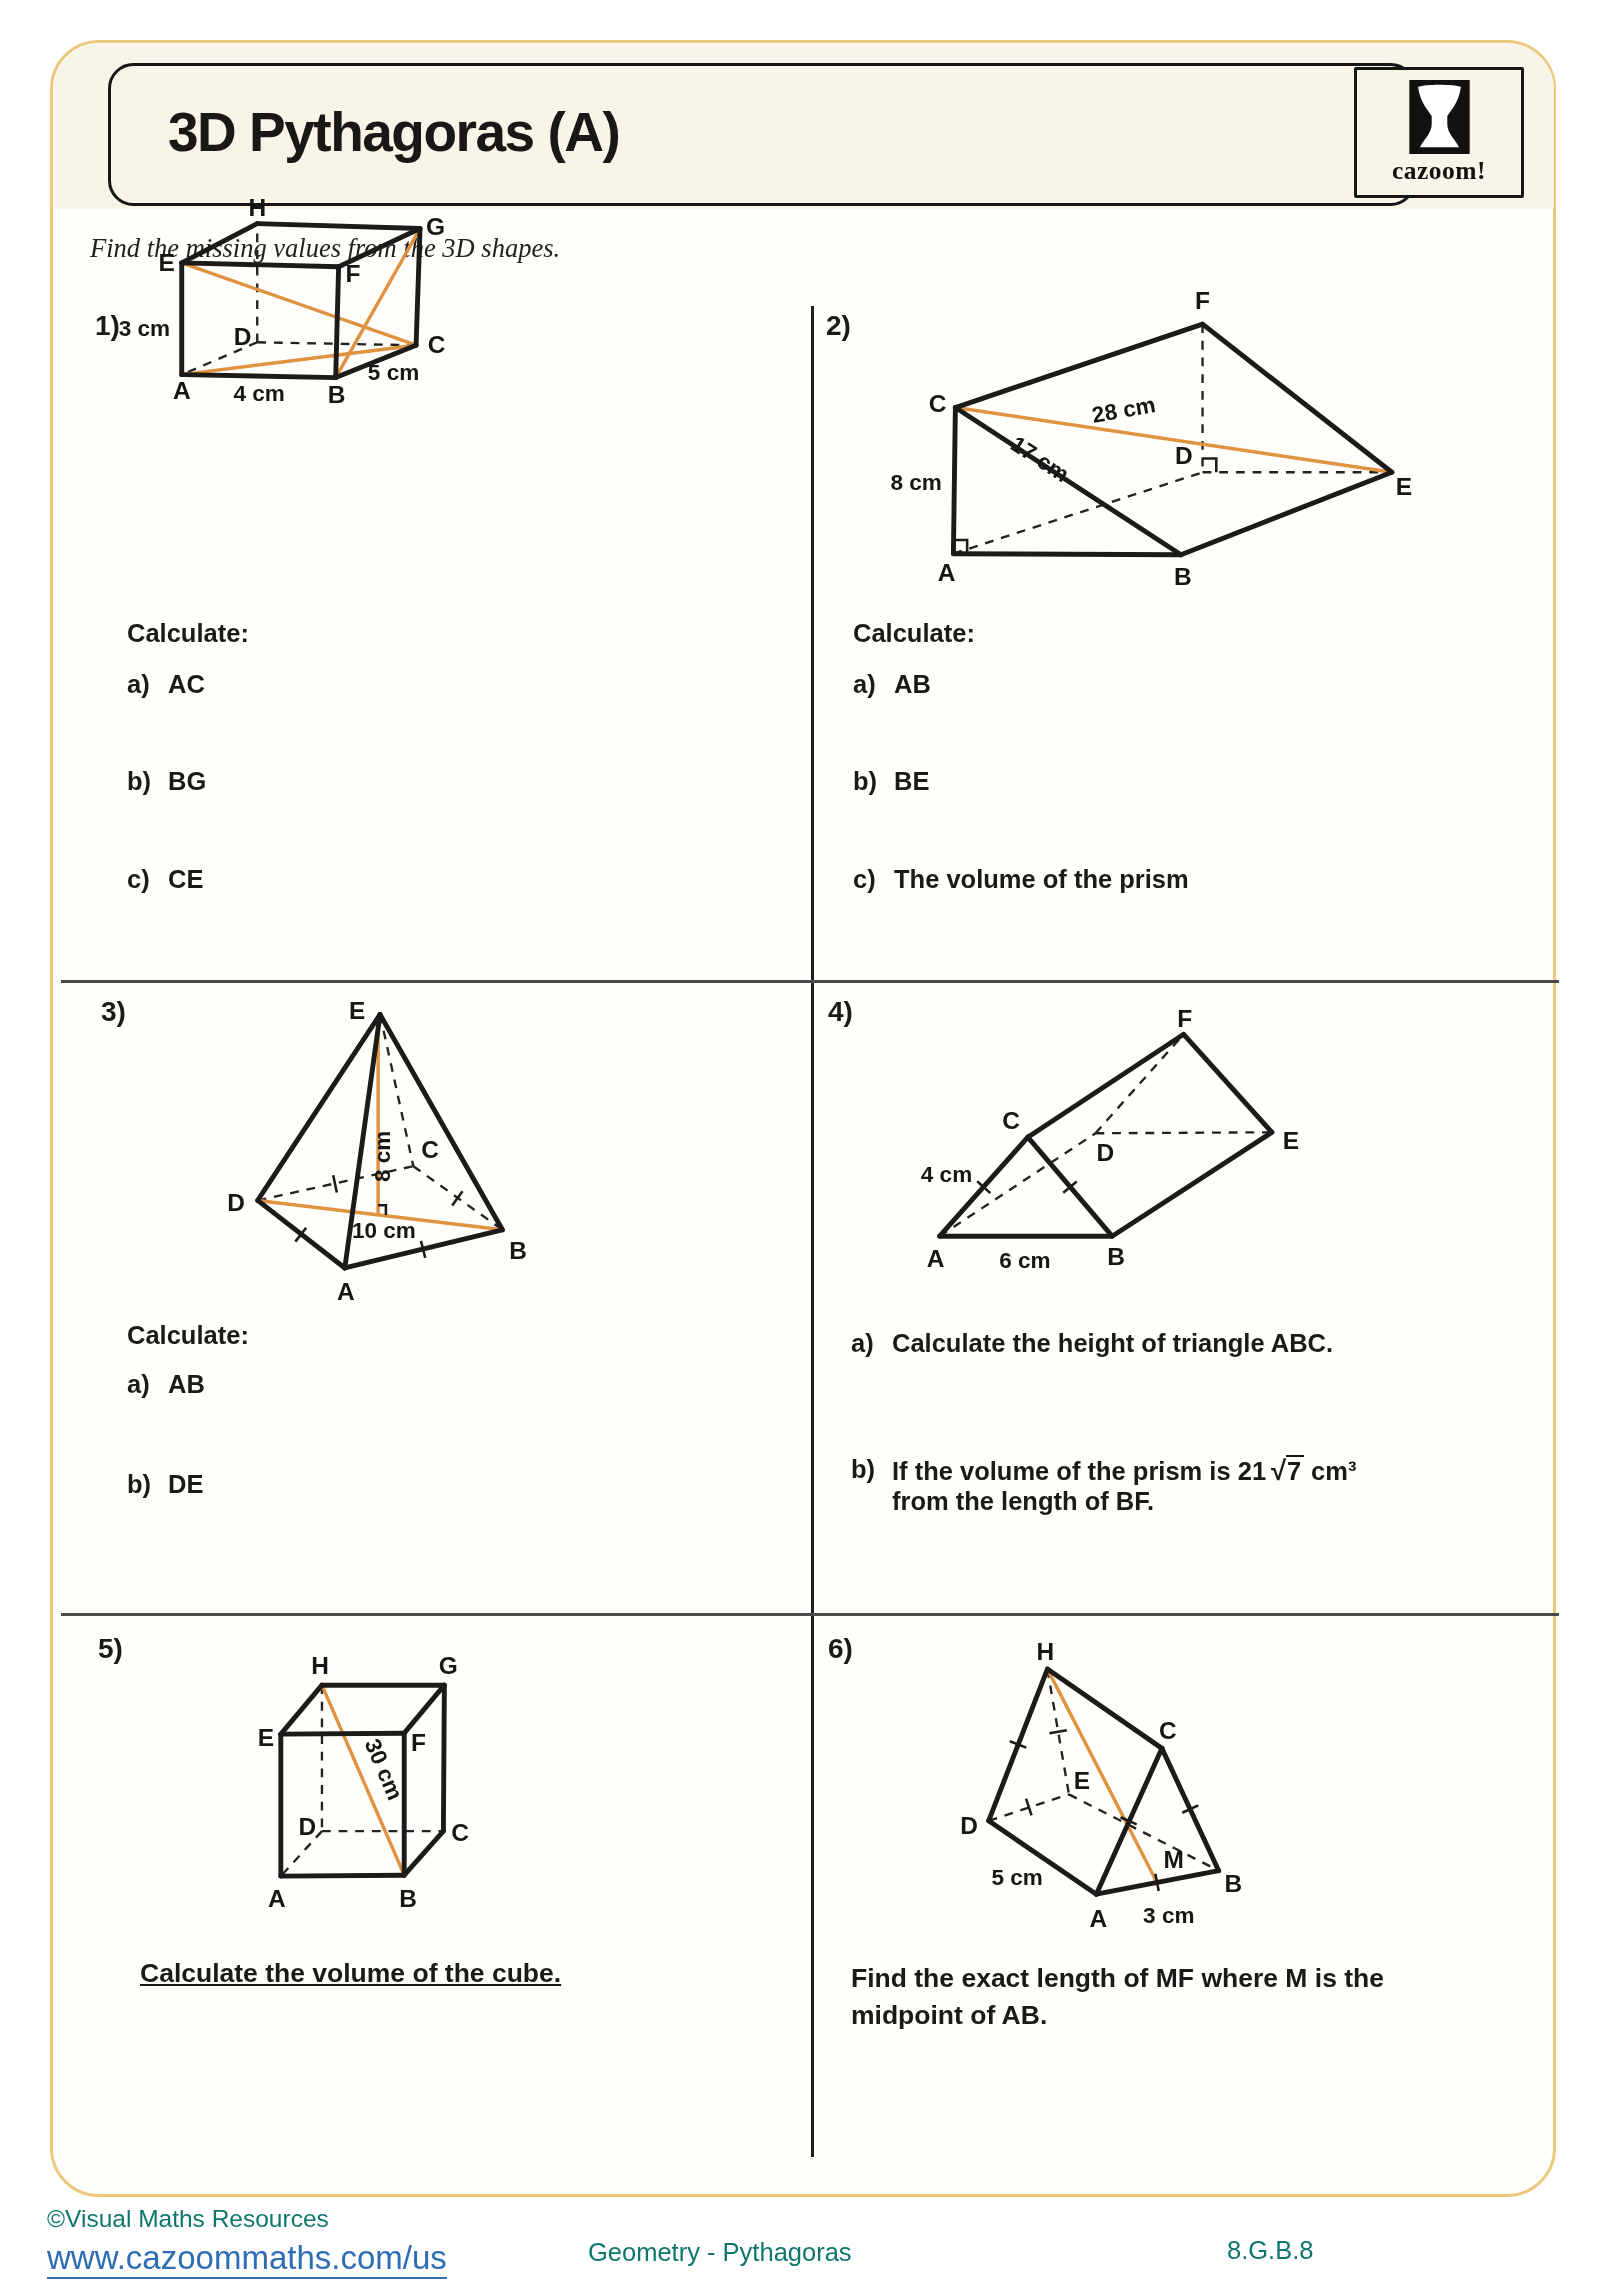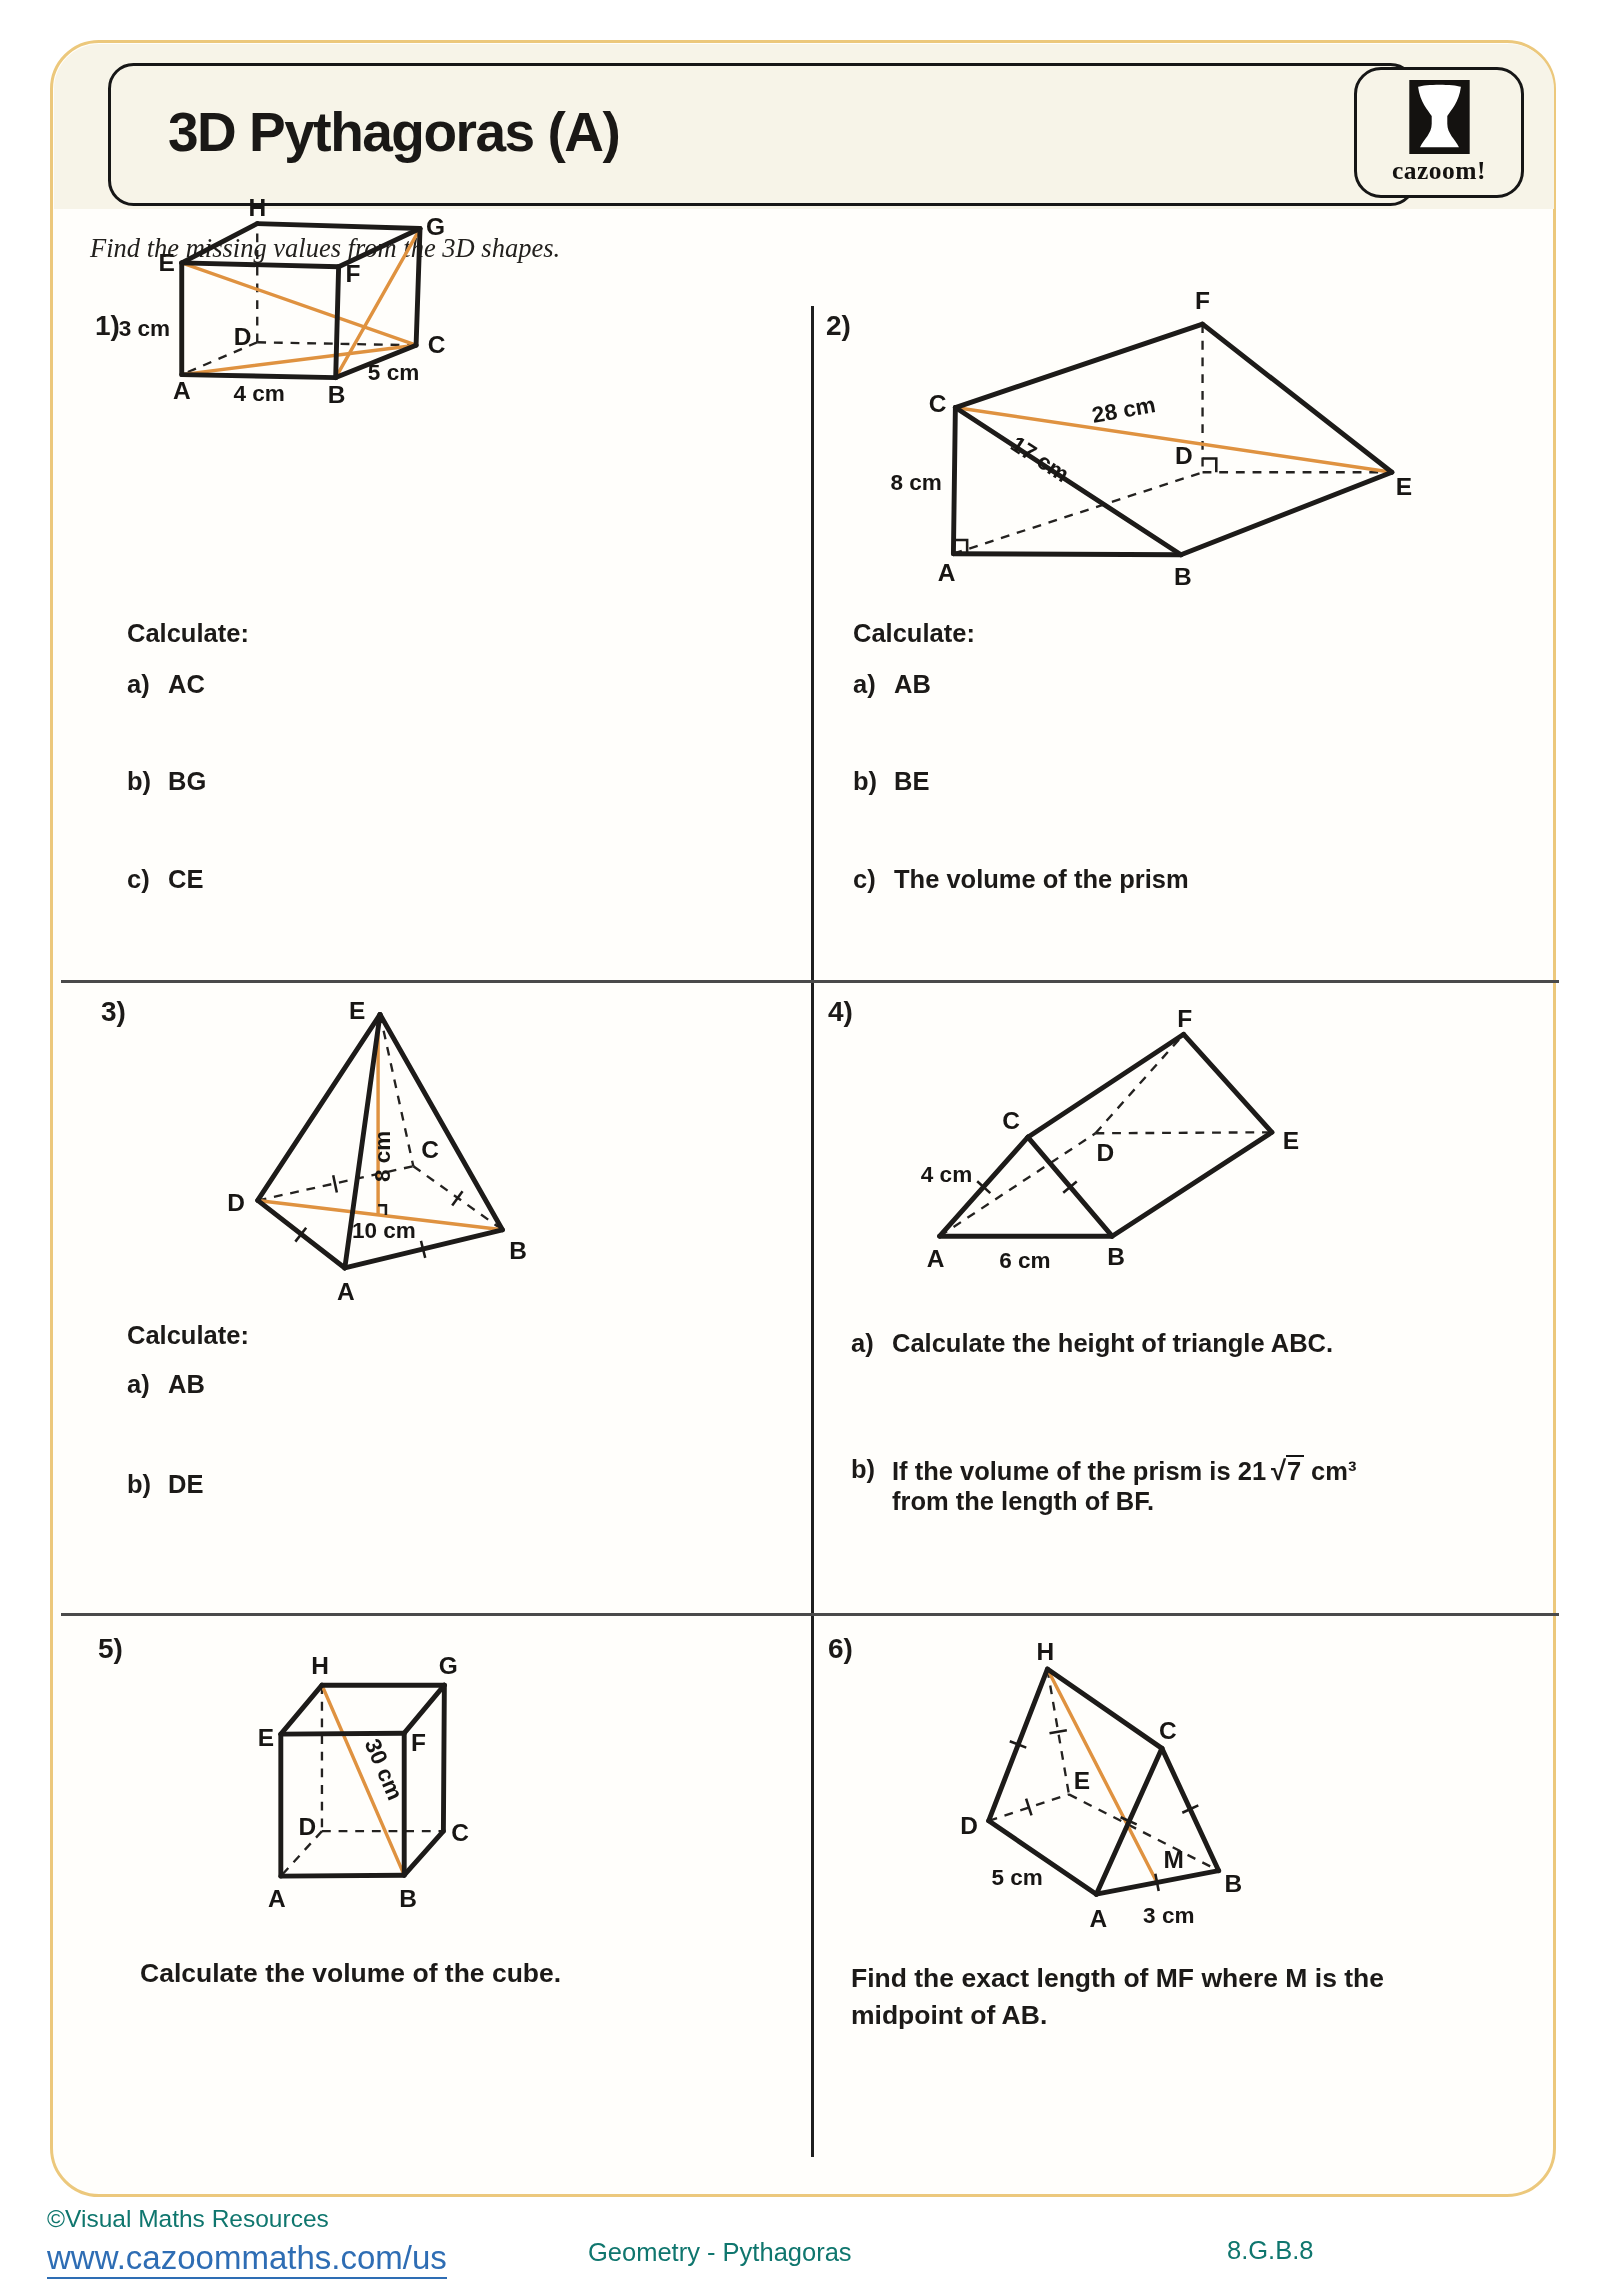--- a/index.html
+++ b/index.html
@@ -10,21 +10,21 @@
     border:3.9px solid #ECC87C;border-radius:49px;background:#fffefb;}
   .cream-band{position:absolute;left:54px;top:44px;width:1500px;height:165px;
     background:#F7F4E8;border-radius:45px 45px 0 0;}
   
   .title-box{position:absolute;left:73px;top:63px;width:1302px;height:137px;
     background:#F7F4E8;border:3.9px solid #161616;border-radius:25.5px;
     display:flex;align-items:center;margin-left:35px;}
   .title-box h1{margin:0 0 5.9px 57px;font-size:55px;font-weight:700;letter-spacing:-1.5px;color:#1a1816;}
   
   .logo-box{position:absolute;left:1354px;top:67px;width:164px;height:125px;
-    background:#F7F4E8;border:3.4px solid #161616;border-radius:27px;text-align:center;}
+    background:#F7F4E8;border:3.4px solid #161616;border-radius:2px;text-align:center;}
   .logo-drum{display:block;margin:9.8px auto 0 auto;}
   .logo-word{font-family:"Liberation Serif",serif;font-weight:700;font-size:25.5px;color:#141210;
     margin-top:2px;letter-spacing:0.5px;}
   
   .instruction{position:absolute;left:90px;top:233px;font-family:"Liberation Serif",serif;
     font-style:italic;font-size:26.5px;color:#23211e;}
   
   .vdivider{position:absolute;left:811px;top:306px;width:2.9px;height:1851px;background:#1f1f1f;}
   .hdivider{position:absolute;left:61px;width:1498px;height:2.9px;background:#4a4a4a;}
   
@@ -284,21 +284,21 @@
     <text class="vlabel" x="228" y="28" text-anchor="middle">G</text>
     <text class="vlabel" x="50" y="101" text-anchor="end">E</text>
     <text class="vlabel" x="190" y="106">F</text>
     <text class="vlabel" x="93" y="192" text-anchor="end">D</text>
     <text class="vlabel" x="231" y="198">C</text>
     <text class="vlabel" x="53" y="265" text-anchor="middle">A</text>
     <text class="vlabel" x="187" y="265" text-anchor="middle">B</text>
     <text class="dim" text-anchor="middle" transform="translate(155,128) rotate(67)">30 cm</text>
   </svg>
 
-  <div class="cap" style="left:140px;top:1955px;">Calculate the volume of the cube.</div>
+  <div class="cap" style="left:140px;top:1955px;text-decoration:underline;">Calculate the volume of the cube.</div>
 
   <div class="qnum" style="left:828px;top:1633px;">6)</div>
 
   <svg style="left:921px;top:1627px;" width="382" height="323" viewBox="0 0 390 330">
     <g>
       <line class="hedge" x1="129" y1="43" x2="151" y2="171"></line>
       <line class="hedge" x1="69" y1="198" x2="151" y2="171"></line>
       <line class="hedge" x1="151" y1="171" x2="304" y2="249"></line>
     </g>
     <line class="oline" x1="129" y1="43" x2="241" y2="261"></line>

